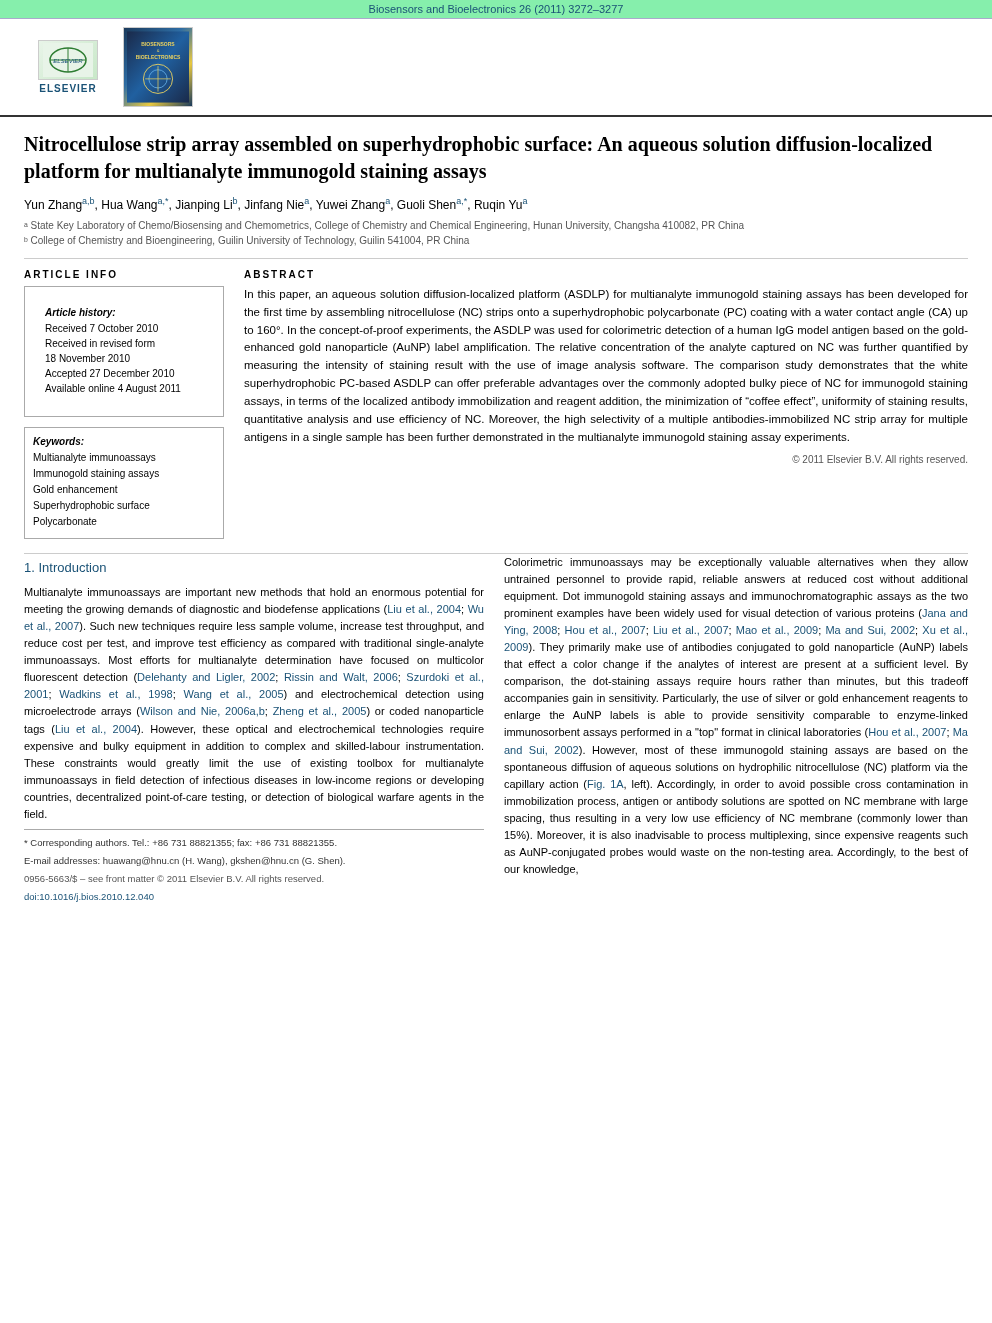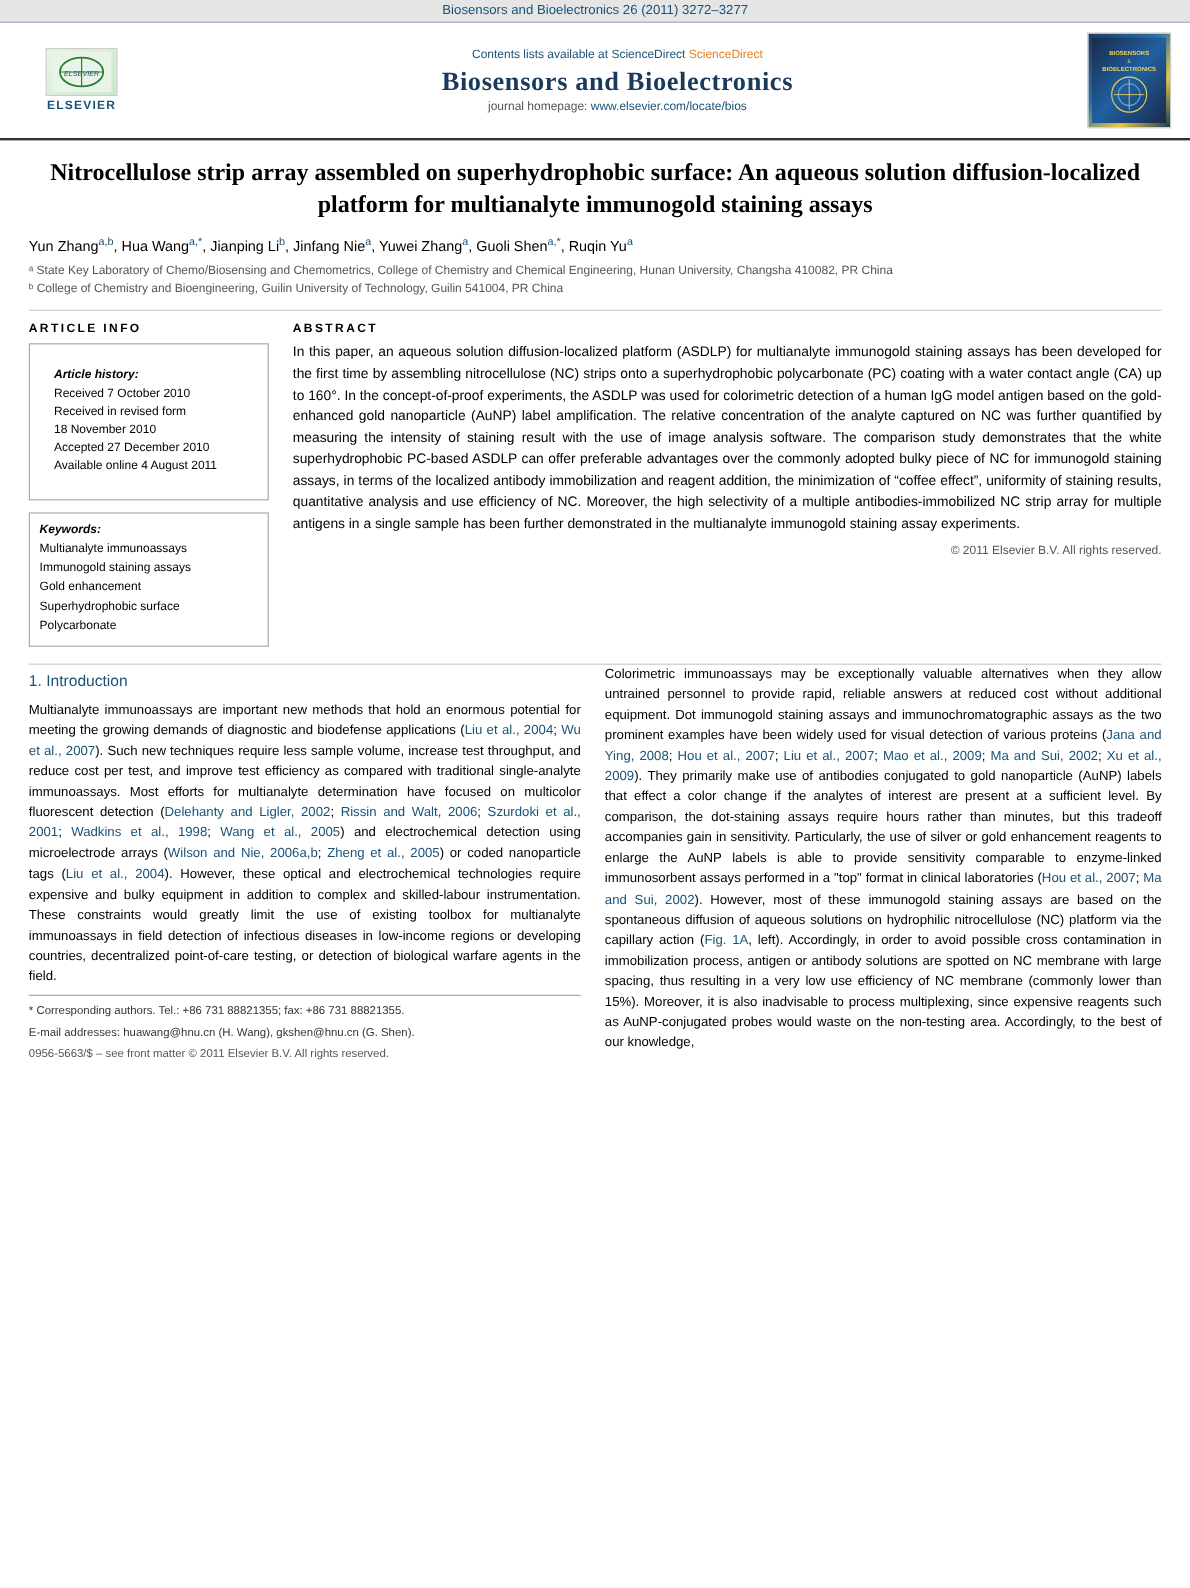--- a/index.html
+++ b/index.html
@@ -5,21 +5,21 @@
     * { margin: 0; padding: 0; box-sizing: border-box; }
     body {
       font-family: Arial, Helvetica, sans-serif;
       background: #fff;
       width: 992px;
       min-height: 1323px;
       color: #000;
       font-size: 13px;
     }
     .top-banner {
-      background: #e5e5e5;
+      background: #86efac;
       text-align: center;
       padding: 3px 0;
       font-size: 11px;
       color: #1a5276;
       border-bottom: 1px solid #aac;
     }
     .journal-header {
       display: flex;
       align-items: center;
       padding: 8px 16px;
@@ -95,21 +95,20 @@
     .article-body {
       padding: 14px 24px;
     }
     .article-title {
       font-size: 20px;
       font-weight: bold;
       color: #000;
       font-family: 'Times New Roman', Times, serif;
       line-height: 1.35;
       margin-bottom: 10px;
-      text-align: center;
     }
     .authors {
       font-size: 12px;
       color: #000;
       margin-bottom: 4px;
       line-height: 1.5;
     }
     .authors sup {
       font-size: 9px;
       color: #1a5276;
@@ -264,31 +263,20 @@
         <rect x="0" y="0" width="50" height="34" fill="#e8f4e8"></rect>
         <ellipse cx="25" cy="17" rx="18" ry="12" fill="none" stroke="#2e7d32" stroke-width="1.5"></ellipse>
         <line x1="7" y1="17" x2="43" y2="17" stroke="#2e7d32" stroke-width="1"></line>
         <line x1="25" y1="5" x2="25" y2="29" stroke="#2e7d32" stroke-width="1"></line>
         <text x="25" y="20" text-anchor="middle" font-size="6" fill="#1a5276" font-style="italic">ELSEVIER</text>
       </svg>
     </div>
     <span class="elsevier-text">ELSEVIER</span>
   </div>
 
-  <div class="journal-center">
-    <div class="sciencedirect-link">
-      <span>Contents lists available at ScienceDirect</span>
-      <a>ScienceDirect</a>
-    </div>
-    <div class="journal-title-main">Biosensors and Bioelectronics</div>
-    <div class="journal-homepage">
-      <span>journal homepage:</span>
-      <a>www.elsevier.com/locate/bios</a>
-    </div>
-  </div>
 
   <div class="journal-cover">
     <svg width="68" height="78" viewBox="0 0 68 78">
       <defs>
         <linearGradient id="covGrad" x1="0%" y1="0%" x2="100%" y2="100%">
           <stop offset="0%" style="stop-color:#1a2a4a"></stop>
           <stop offset="50%" style="stop-color:#2060a0"></stop>
           <stop offset="100%" style="stop-color:#1a2a4a"></stop>
         </linearGradient>
       </defs>
@@ -368,20 +356,21 @@
         <span>Introduction</span>
       </div>
       <p class="intro-para">
         Multianalyte immunoassays are important new methods that hold an enormous potential for meeting the growing demands of diagnostic and biodefense applications (<a>Liu et al., 2004</a>; <a>Wu et al., 2007</a>). Such new techniques require less sample volume, increase test throughput, and reduce cost per test, and improve test efficiency as compared with traditional single-analyte immunoassays. Most efforts for multianalyte determination have focused on multicolor fluorescent detection (<a>Delehanty and Ligler, 2002</a>; <a>Rissin and Walt, 2006</a>; <a>Szurdoki et al., 2001</a>; <a>Wadkins et al., 1998</a>; <a>Wang et al., 2005</a>) and electrochemical detection using microelectrode arrays (<a>Wilson and Nie, 2006a,b</a>; <a>Zheng et al., 2005</a>) or coded nanoparticle tags (<a>Liu et al., 2004</a>). However, these optical and electrochemical technologies require expensive and bulky equipment in addition to complex and skilled-labour instrumentation. These constraints would greatly limit the use of existing toolbox for multianalyte immunoassays in field detection of infectious diseases in low-income regions or developing countries, decentralized point-of-care testing, or detection of biological warfare agents in the field.
       </p>
 
       <div class="footnote-area">
         <p>* Corresponding authors. Tel.: +86 731 88821355; fax: +86 731 88821355.</p>
         <p>E-mail addresses: huawang@hnu.cn (H. Wang), gkshen@hnu.cn (G. Shen).</p>
         <p class="issn-line">0956-5663/$ – see front matter © 2011 Elsevier B.V. All rights reserved.</p>
+        <p class="doi-line"><a>doi:10.1016/j.bios.2010.12.040</a></p>
       </div>
     </div>
 
     <div class="main-right">
       <p class="intro-para">
         Colorimetric immunoassays may be exceptionally valuable alternatives when they allow untrained personnel to provide rapid, reliable answers at reduced cost without additional equipment. Dot immunogold staining assays and immunochromatographic assays as the two prominent examples have been widely used for visual detection of various proteins (<a>Jana and Ying, 2008</a>; <a>Hou et al., 2007</a>; <a>Liu et al., 2007</a>; <a>Mao et al., 2009</a>; <a>Ma and Sui, 2002</a>; <a>Xu et al., 2009</a>). They primarily make use of antibodies conjugated to gold nanoparticle (AuNP) labels that effect a color change if the analytes of interest are present at a sufficient level. By comparison, the dot-staining assays require hours rather than minutes, but this tradeoff accompanies gain in sensitivity. Particularly, the use of silver or gold enhancement reagents to enlarge the AuNP labels is able to provide sensitivity comparable to enzyme-linked immunosorbent assays performed in a "top" format in clinical laboratories (<a>Hou et al., 2007</a>; <a>Ma and Sui, 2002</a>). However, <span>most of these</span> immunogold staining assays are based on the spontaneous diffusion of aqueous solutions on hydrophilic nitrocellulose (NC) platform via the capillary action (<a>Fig. 1A</a>, left). Accordingly, in order to avoid possible cross contamination in immobilization process, antigen or antibody solutions are spotted on NC membrane with large spacing, thus resulting in a very low use efficiency of NC membrane (commonly lower than 15%). Moreover, it is also inadvisable to process multiplexing, since expensive reagents such as AuNP-conjugated probes would waste on the non-testing area. Accordingly, to the best of our knowledge,
       </p>
     </div>
 
   </div>

